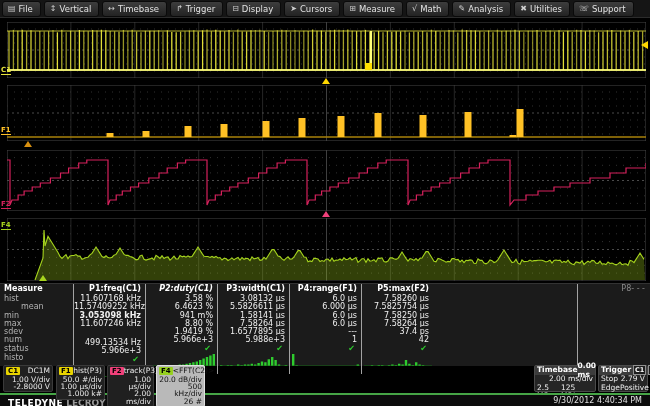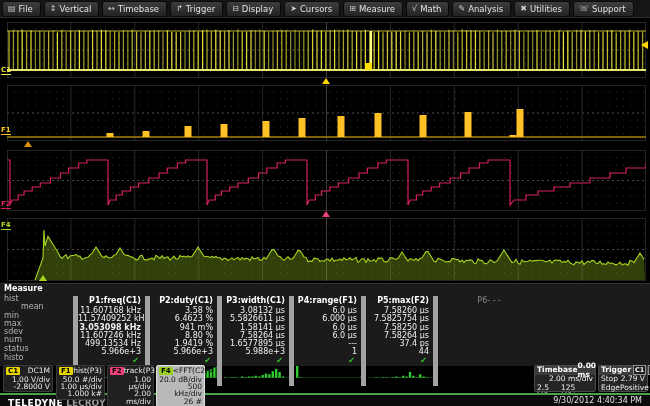--- a/index.html
+++ b/index.html
@@ -12,21 +12,21 @@
         border:1px solid #0a0a0a;border-radius:3px;height:14px;padding:0 7px 0 5px;color:#e2e2e2;
         font-size:8.5px;white-space:nowrap;cursor:default;}
   .mic{font-size:8px;color:#cfcfcf;line-height:8px;}
   
   #plot{position:absolute;left:0;top:18px;width:650px;height:265px;background:#000;}
   .chlab{position:absolute;font-size:7px;font-weight:bold;line-height:7px;}
   .tri-up{position:absolute;width:0;height:0;border-left:4px solid transparent;border-right:4px solid transparent;}
   .tri-left{position:absolute;width:0;height:0;border-top:4px solid transparent;border-bottom:4px solid transparent;}
   
   #measure{position:absolute;left:0;top:283px;width:650px;height:82px;background:#1b1b1b;border-top:1px solid #333;}
-  .mcol{position:absolute;top:12px;height:90px;border-left:5px solid #a3a3a3;box-sizing:border-box;}
+  .mcol{position:absolute;top:0;height:90px;border-left:1px solid #a3a3a3;box-sizing:border-box;}
   .mlabelcol{position:absolute;left:0;top:0;width:73px;height:82px;}
   .mrow{font-size:8px;color:#f0f0f0;text-align:right;padding-right:4px;overflow:hidden;white-space:nowrap;}
   .mhead{font-size:8px;color:#fff;font-weight:bold;}
   .mhead.dim{color:#8a8a8a;font-weight:normal;}
   .rlab{font-size:8px;color:#b4b4b4;text-align:left;padding-left:4px;}
   .rlab.b{color:#fff;font-weight:bold;}
   .chk{color:#2ecc2e;font-size:8px;text-align:right;padding-right:6px;}
   
   .chbox{position:absolute;top:365px;background:#202020;border:1px solid #3a3a3a;border-radius:2px;
          font-size:7.5px;color:#e9e9e9;padding:1px 2px;box-sizing:border-box;line-height:7.2px;}
@@ -375,21 +375,21 @@
         <div class="mrow rlab" style="height: 8.3px;">num</div>
         <div class="mrow rlab" style="height: 9px;">status</div>
         <div class="mrow rlab" style="height: 14px;">histo</div>
       </div>
       <div class="mcol" style="left: 73px; width: 72px;">
         <div class="mrow mhead" style="height: 10px;">P1:freq(C1)</div>
         <div class="mrow" style="height: 8.3px;">11.607168 kHz</div>
         <div class="mrow" style="height: 8.3px;">11.57409252 kHz</div>
         <div class="mrow" style="height: 8.3px; font-weight: bold;">3.053098 kHz</div>
         <div class="mrow" style="height: 8.3px;">11.607246 kHz</div>
-        <div class="mrow" style="height: 8.3px;">499.13534 Hz</div>
+        <div class="mrow" style="height: 8.3px; margin-top: 11px;">499.13534 Hz</div>
         <div class="mrow" style="height: 8.3px;">5.966e+3</div>
         <div class="mrow chk" style="height: 9px;">✔</div>
         <div style="height: 14px;">
           <svg width="68" height="13" style="display: block; margin: 0px 0px 0px 2px;">
             <rect x="0" y="11.5" width="2.4" height="1.5" fill="#2ecc2e"></rect>
             <rect x="3.4" y="13" width="2.4" height="0.6" fill="#2ecc2e"></rect>
             <rect x="6.8" y="12.25" width="2.4" height="0.75" fill="#2ecc2e"></rect>
             <rect x="10.2" y="13" width="2.4" height="0.6" fill="#2ecc2e"></rect>
             <rect x="13.6" y="13" width="2.4" height="0.6" fill="#2ecc2e"></rect>
             <rect x="17" y="12.25" width="2.4" height="0.75" fill="#2ecc2e"></rect>
@@ -405,21 +405,21 @@
             <rect x="51" y="12.25" width="2.4" height="0.75" fill="#2ecc2e"></rect>
             <rect x="54.4" y="3.25" width="2.4" height="9.75" fill="#2ecc2e"></rect>
             <rect x="57.8" y="12.25" width="2.4" height="0.75" fill="#2ecc2e"></rect>
             <rect x="61.199999999999996" y="13" width="2.4" height="0.6" fill="#2ecc2e"></rect>
             <rect x="64.6" y="12.25" width="2.4" height="0.75" fill="#2ecc2e"></rect>
             <line x1="0" y1="12.7" x2="68" y2="12.7" stroke="#156915" stroke-width="0.6"></line>
           </svg>
         </div>
       </div>
       <div class="mcol" style="left: 145px; width: 72px;">
-        <div class="mrow mhead" style="height: 10px;">P2:duty(C1)</div>
+        <div class="mrow mhead" style="height: 10px; font-style: italic;">P2:duty(C1)</div>
         <div class="mrow" style="height: 8.3px;">3.58 %</div>
         <div class="mrow" style="height: 8.3px;">6.4623 %</div>
         <div class="mrow" style="height: 8.3px;">941 m%</div>
         <div class="mrow" style="height: 8.3px;">8.80 %</div>
         <div class="mrow" style="height: 8.3px;">1.9419 %</div>
         <div class="mrow" style="height: 8.3px;">5.966e+3</div>
         <div class="mrow chk" style="height: 9px;">✔</div>
         <div style="height: 14px;">
           <svg width="68" height="13" style="display: block; margin: 0px 0px 0px 2px;">
             <rect x="0" y="13" width="2.4" height="0.6" fill="#2ecc2e"></rect>
@@ -516,21 +516,21 @@
           </svg>
         </div>
       </div>
       <div class="mcol" style="left: 361px; width: 72px;">
         <div class="mrow mhead" style="height: 10px;">P5:max(F2)</div>
         <div class="mrow" style="height: 8.3px;">7.58260 µs</div>
         <div class="mrow" style="height: 8.3px;">7.5825754 µs</div>
         <div class="mrow" style="height: 8.3px;">7.58250 µs</div>
         <div class="mrow" style="height: 8.3px;">7.58264 µs</div>
         <div class="mrow" style="height: 8.3px;">37.4 ps</div>
-        <div class="mrow" style="height: 8.3px;">44</div>
+        <div class="mrow" style="height: 8.3px;">42</div>
         <div class="mrow chk" style="height: 9px;">✔</div>
         <div style="height: 14px;">
           <svg width="68" height="13" style="display: block; margin: 0px 0px 0px 2px;">
             <rect x="0" y="13" width="2.4" height="0.6" fill="#2ecc2e"></rect>
             <rect x="3.4" y="13" width="2.4" height="0.6" fill="#2ecc2e"></rect>
             <rect x="6.8" y="12.25" width="2.4" height="0.75" fill="#2ecc2e"></rect>
             <rect x="10.2" y="13" width="2.4" height="0.6" fill="#2ecc2e"></rect>
             <rect x="13.6" y="12.25" width="2.4" height="0.75" fill="#2ecc2e"></rect>
             <rect x="17" y="12.25" width="2.4" height="0.75" fill="#2ecc2e"></rect>
             <rect x="20.4" y="13" width="2.4" height="0.6" fill="#2ecc2e"></rect>
@@ -544,22 +544,22 @@
             <rect x="47.6" y="12.25" width="2.4" height="0.75" fill="#2ecc2e"></rect>
             <rect x="51" y="9.25" width="2.4" height="3.75" fill="#2ecc2e"></rect>
             <rect x="54.4" y="11.5" width="2.4" height="1.5" fill="#2ecc2e"></rect>
             <rect x="57.8" y="12.25" width="2.4" height="0.75" fill="#2ecc2e"></rect>
             <rect x="61.199999999999996" y="13" width="2.4" height="0.6" fill="#2ecc2e"></rect>
             <rect x="64.6" y="13" width="2.4" height="0.6" fill="#2ecc2e"></rect>
             <line x1="0" y1="12.7" x2="68" y2="12.7" stroke="#156915" stroke-width="0.6"></line>
           </svg>
         </div>
       </div>
-      <div class="mcol" style="left: 433px; width: 72px;">
-        <div class="mrow mhead dim" style="height: 10px;">P6- - -</div>
+      <div class="mcol" style="left: 577px; width: 72px;">
+        <div class="mrow mhead dim" style="height: 10px;">P8- - -</div>
         <div class="mrow" style="height: 8.3px;"></div>
         <div class="mrow" style="height: 8.3px;"></div>
         <div class="mrow" style="height: 8.3px;"></div>
         <div class="mrow" style="height: 8.3px;"></div>
         <div class="mrow" style="height: 8.3px;"></div>
         <div class="mrow" style="height: 8.3px;"></div>
         <div class="mrow chk" style="height: 9px;"></div>
         <div style="height: 14px;"></div>
       </div>
     </div>

